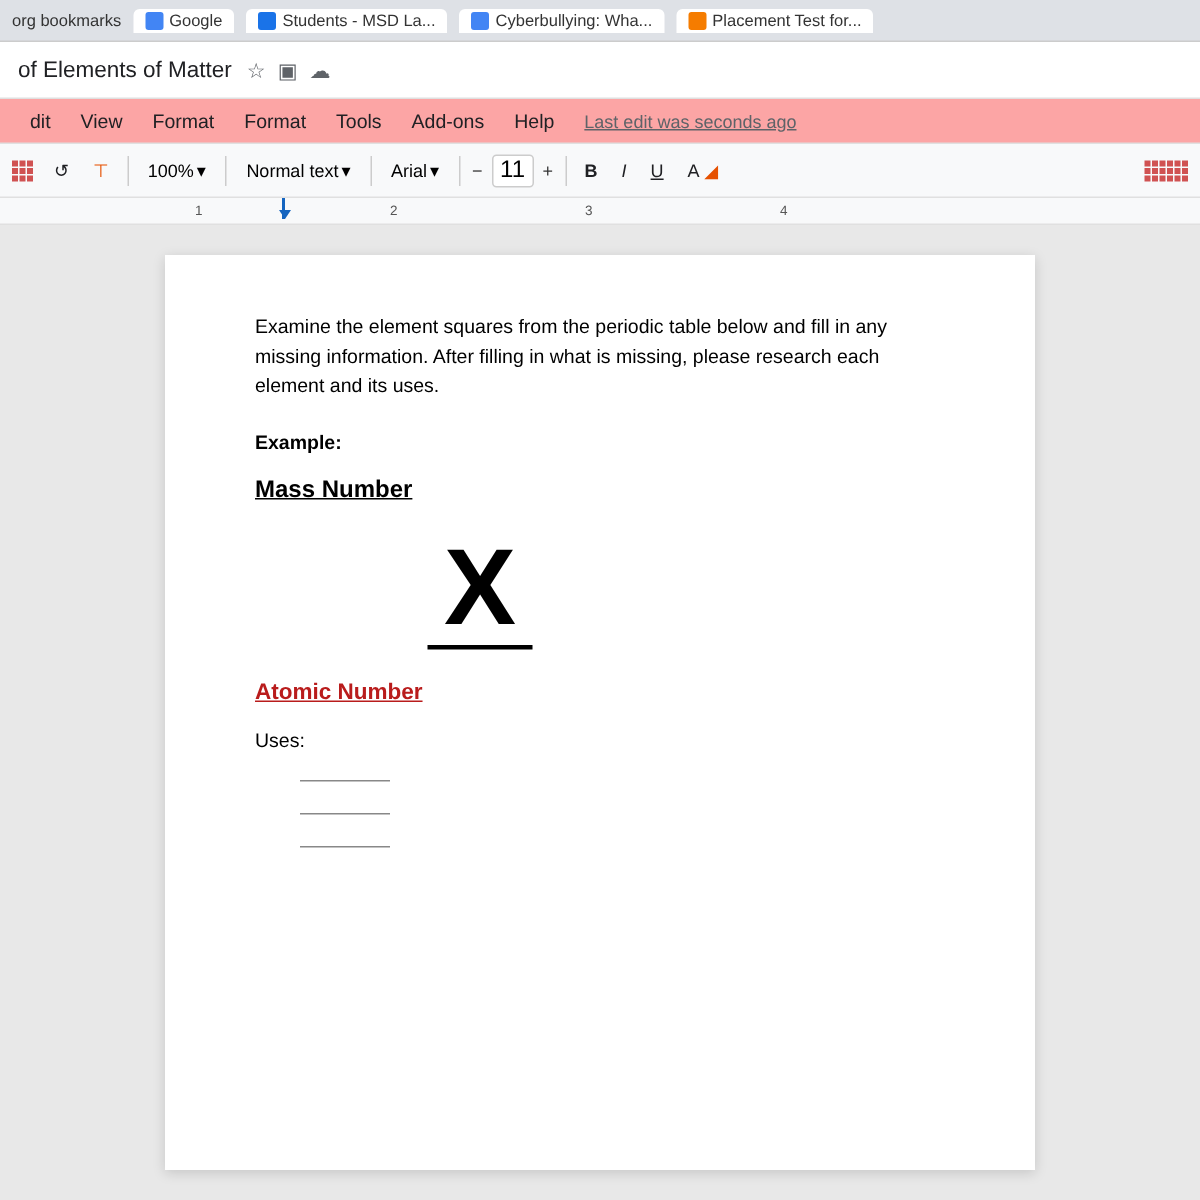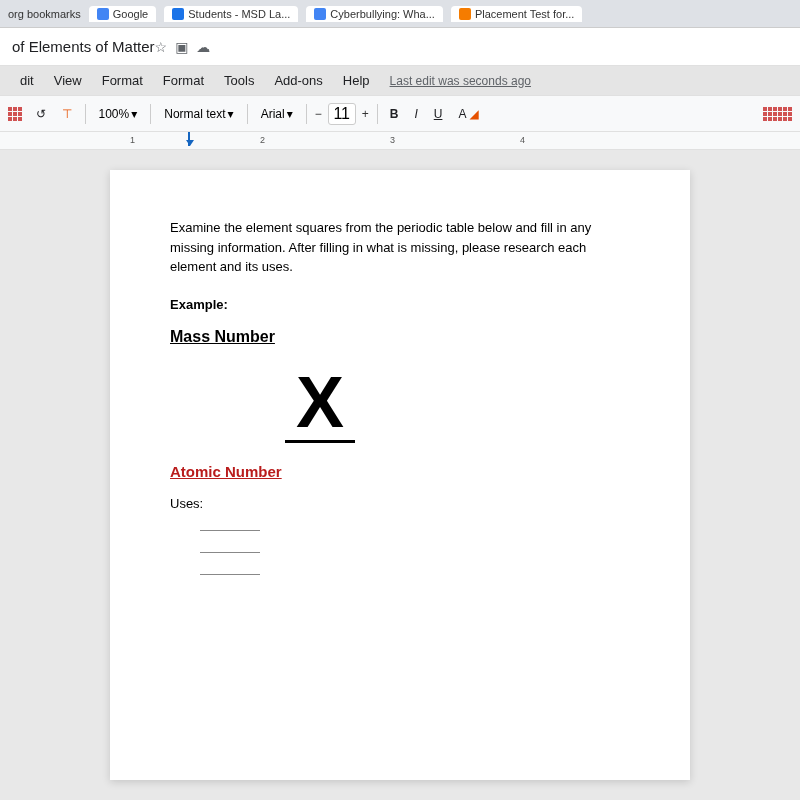--- a/index.html
+++ b/index.html
@@ -52,20 +52,21 @@
     .favicon-b { background: #1a73e8; }
     .favicon-o { background: #f57c00; }
 
     
     .title-bar {
       background: #fff;
       height: 38px;
       display: flex;
       align-items: center;
       padding: 0 12px;
+      gap: 10px;
       border-bottom: 1px solid #e0e0e0;
     }
 
     .doc-title {
       font-size: 15px;
       font-weight: 500;
       color: #202124;
     }
 
     .title-icons {
@@ -75,21 +76,21 @@
     }
 
     .title-icon {
       font-size: 14px;
       color: #5f6368;
       cursor: pointer;
     }
 
     
     .menu-bar {
-      background: #e5e5e5;
+      background: #fca5a5;
       height: 30px;
       display: flex;
       align-items: center;
       padding: 0 12px;
       gap: 4px;
       border-bottom: 1px solid #e0e0e0;
       font-size: 13px;
       text-align: center;
     }
 
@@ -189,21 +190,21 @@
       justify-content: center;
       padding: 20px 0;
       overflow-y: auto;
       height: calc(800px - 28px - 38px - 30px - 36px - 18px);
     }
 
     .doc-page {
       background: #fff;
       width: 580px;
       min-height: 600px;
-      padding: 48px 60px;
+      padding: 38px 60px;
       box-shadow: 0 2px 8px rgba(0,0,0,0.15);
     }
 
     .doc-intro {
       font-size: 13px;
       line-height: 1.5;
       margin-bottom: 20px;
       color: #000;
     }
 

